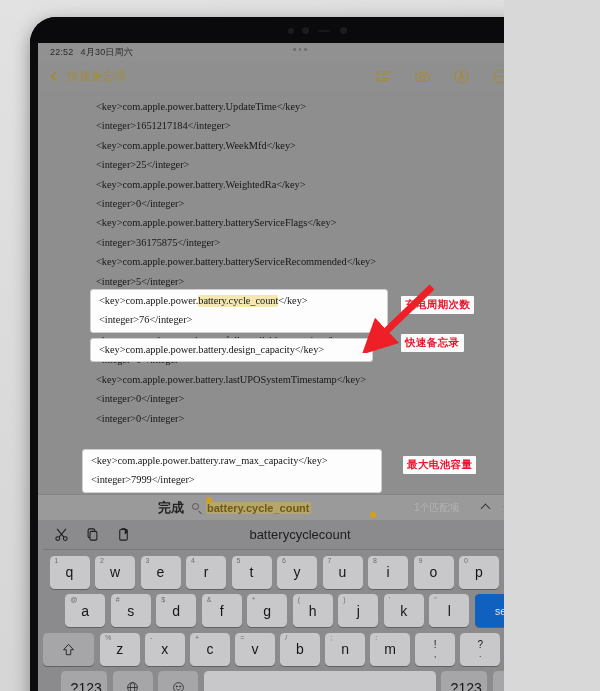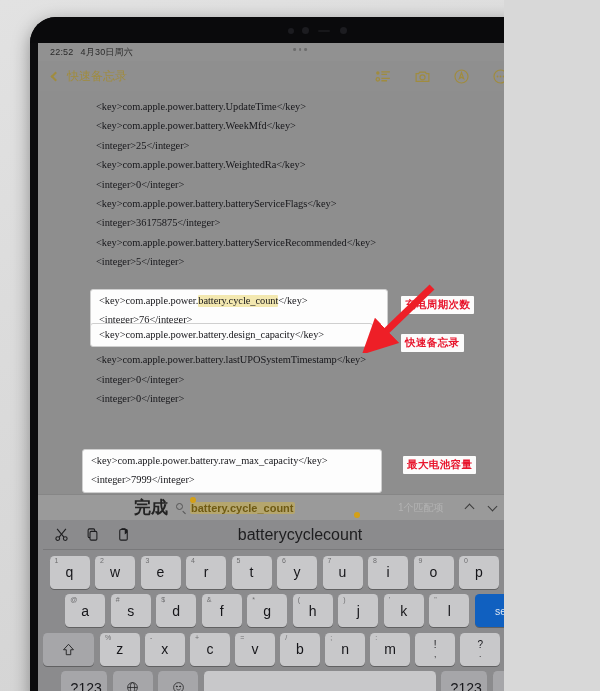--- a/index.html
+++ b/index.html
@@ -189,21 +189,21 @@
   #findbar {
     height: 26px;
     background: #9a9a9a;
     border-top: 1px solid #868686;
     display: flex;
     align-items: center;
     gap: 8px;
     padding: 0 16px 0 0;
     font-size: 10.5px;
   }
-  #find-done { color:#232323; font-weight:700; font-size:17px; margin-left:96px; }
+  #find-done { color:#232323; font-weight:700; font-size:13px; margin-left:120px; }
   #find-field {
     display:flex; align-items:center; gap:5px; position:relative;
     min-width: 180px;
   }
   .search-ico { width:9px;height:9px;position:relative;display:inline-block;}
   .search-ico i{position:absolute;left:0;top:0;width:7px;height:7px;border:1.3px solid #555;border-radius:50%;}
   .search-ico::after{content:"";position:absolute;right:-1px;bottom:-1px;width:4px;height:1.3px;background:#555;transform:rotate(45deg);}
   #find-text {
     color:#6f5a12; font-weight:600; font-size:11px;
     background:#b5a66e; border-radius:2px; padding:0 1px;
@@ -229,21 +229,21 @@
     height: 30px;
     display:flex; align-items:center;
     border-bottom: .5px solid #79797b;
     position: relative;
   }
   #kb-tools { display:flex; gap:16px; padding-left:11px; }
   .kb-tool { width:15px;height:15px;color:#1d1d1f; }
   .kb-tool svg{width:100%;height:100%;display:block;}
   #kb-suggestion {
     position:absolute; left:50%; transform:translateX(-50%);
-    font-size:16px; color:#1d1d1f;
+    font-size:13px; color:#1d1d1f;
   }
   .krow { display:flex; justify-content:center; gap:5.5px; margin-top:5.5px; }
   .key {
     position: relative;
     width: 40px; height: 33px;
     background: #c8c8ca;
     border-radius: 4.5px;
     box-shadow: 0 1px 0 rgba(0,0,0,.3);
     display:flex; align-items:center; justify-content:center;
     font-size: 14px;
@@ -348,36 +348,37 @@
               <path d="M20 13.5V20H4V4h6.6"></path>
               <path d="M19.4 3.2l1.6 1.6-8.6 8.6-2.3.7.7-2.3z"></path>
             </svg>
           </span>
         </div>
       </div>
 
       <div id="note">
 
         <div class="ln">&lt;key&gt;com.apple.power.battery.UpdateTime&lt;/key&gt;</div>
+        <div class="ln">&lt;integer&gt;1651217184&lt;/integer&gt;</div>
         <div class="ln">&lt;key&gt;com.apple.power.battery.WeekMfd&lt;/key&gt;</div>
         <div class="ln">&lt;integer&gt;25&lt;/integer&gt;</div>
         <div class="ln">&lt;key&gt;com.apple.power.battery.WeightedRa&lt;/key&gt;</div>
         <div class="ln">&lt;integer&gt;0&lt;/integer&gt;</div>
         <div class="ln">&lt;key&gt;com.apple.power.battery.batteryServiceFlags&lt;/key&gt;</div>
         <div class="ln">&lt;integer&gt;36175875&lt;/integer&gt;</div>
         <div class="ln">&lt;key&gt;com.apple.power.battery.batteryServiceRecommended&lt;/key&gt;</div>
         <div class="ln">&lt;integer&gt;5&lt;/integer&gt;</div>
 
         <div class="cbox" style="left:52px; top:198px; width:298px;">
           <div class="ln"><span>&lt;key&gt;com.apple.power.</span><span class="hl">battery.cycle_count</span><span>&lt;/key&gt;</span></div>
           <div class="ln">&lt;integer&gt;76&lt;/integer&gt;</div>
         </div>
         <div class="tag" style="left:363px; top:205px;">充电周期次数</div>
 
-        <div class="cbox" style="left:52px; top:232px; width:283px;">
+        <div class="cbox" style="left:52px; top:247px; width:283px;">
           <div class="ln">&lt;key&gt;com.apple.power.battery.design_capacity&lt;/key&gt;</div>
         </div>
         <div class="tag" style="left:363px; top:243px;">快速备忘录</div>
 
         <div class="ln" style="margin-top:40px;">&lt;key&gt;com.apple.power.battery.full_available_capacity&lt;/key&gt;</div>
         <div class="ln">&lt;integer&gt;0&lt;/integer&gt;</div>
         <div class="ln">&lt;key&gt;com.apple.power.battery.lastUPOSystemTimestamp&lt;/key&gt;</div>
         <div class="ln">&lt;integer&gt;0&lt;/integer&gt;</div>
         <div class="ln">&lt;integer&gt;0&lt;/integer&gt;</div>
 

